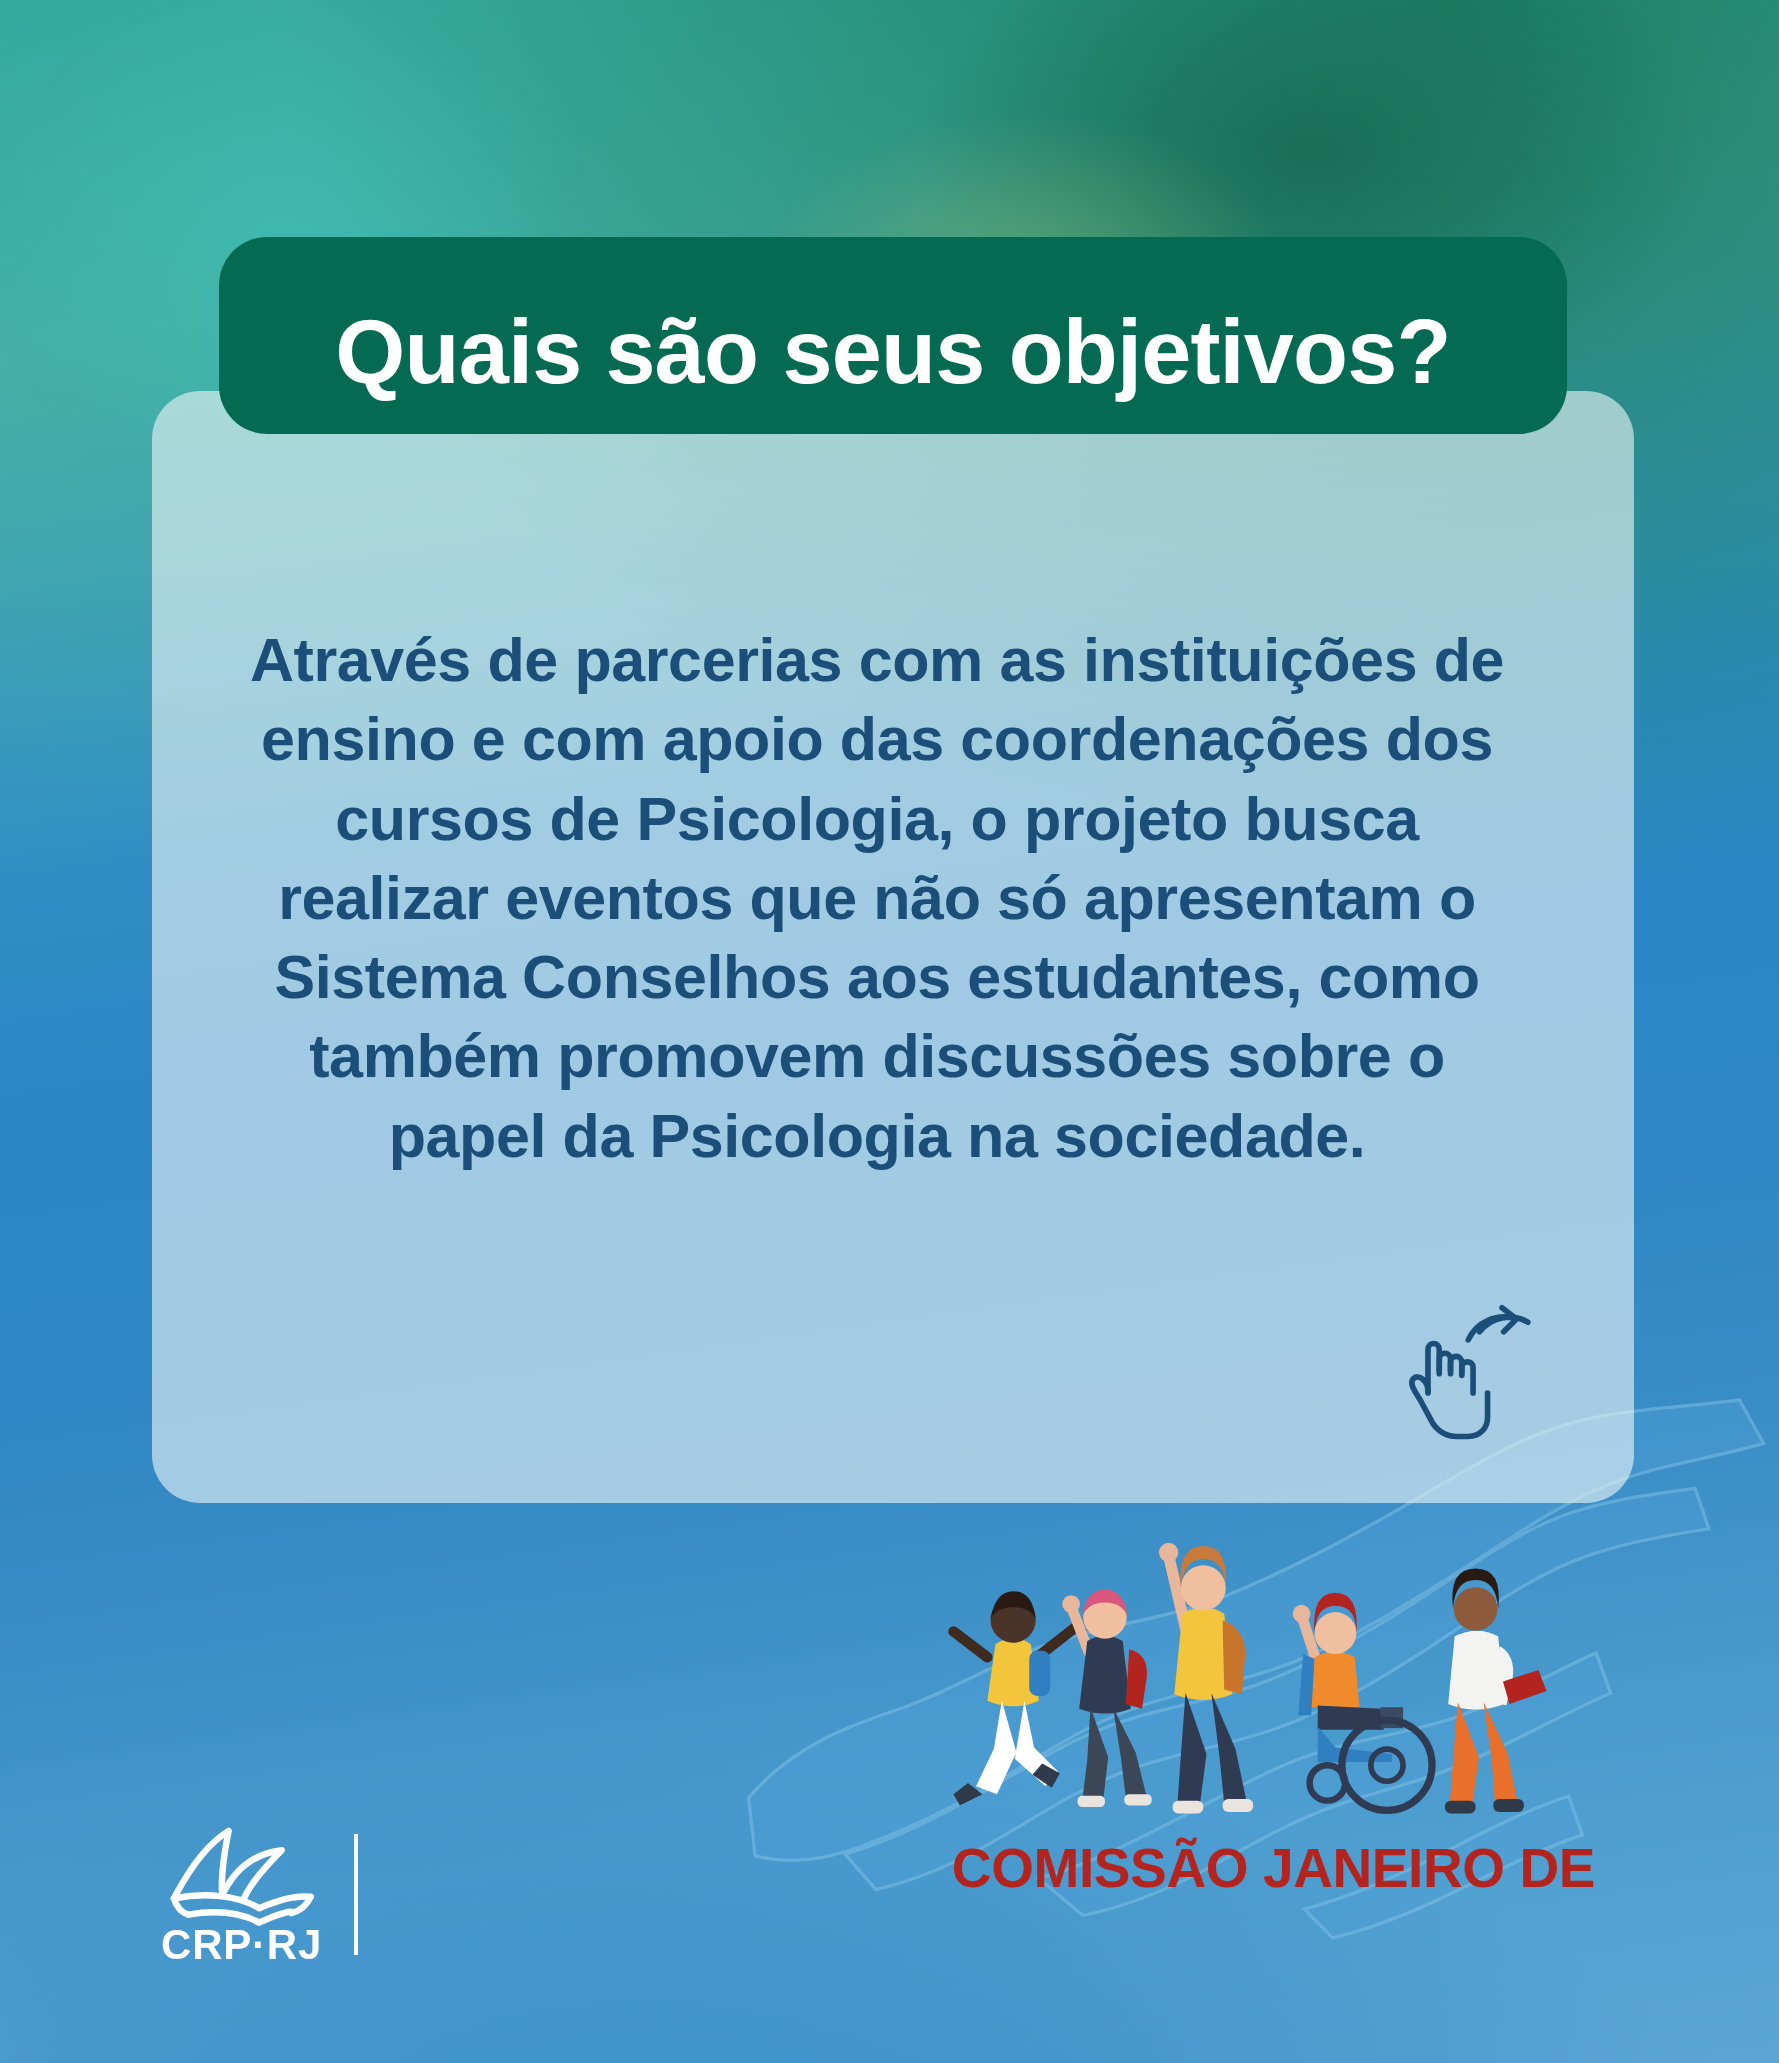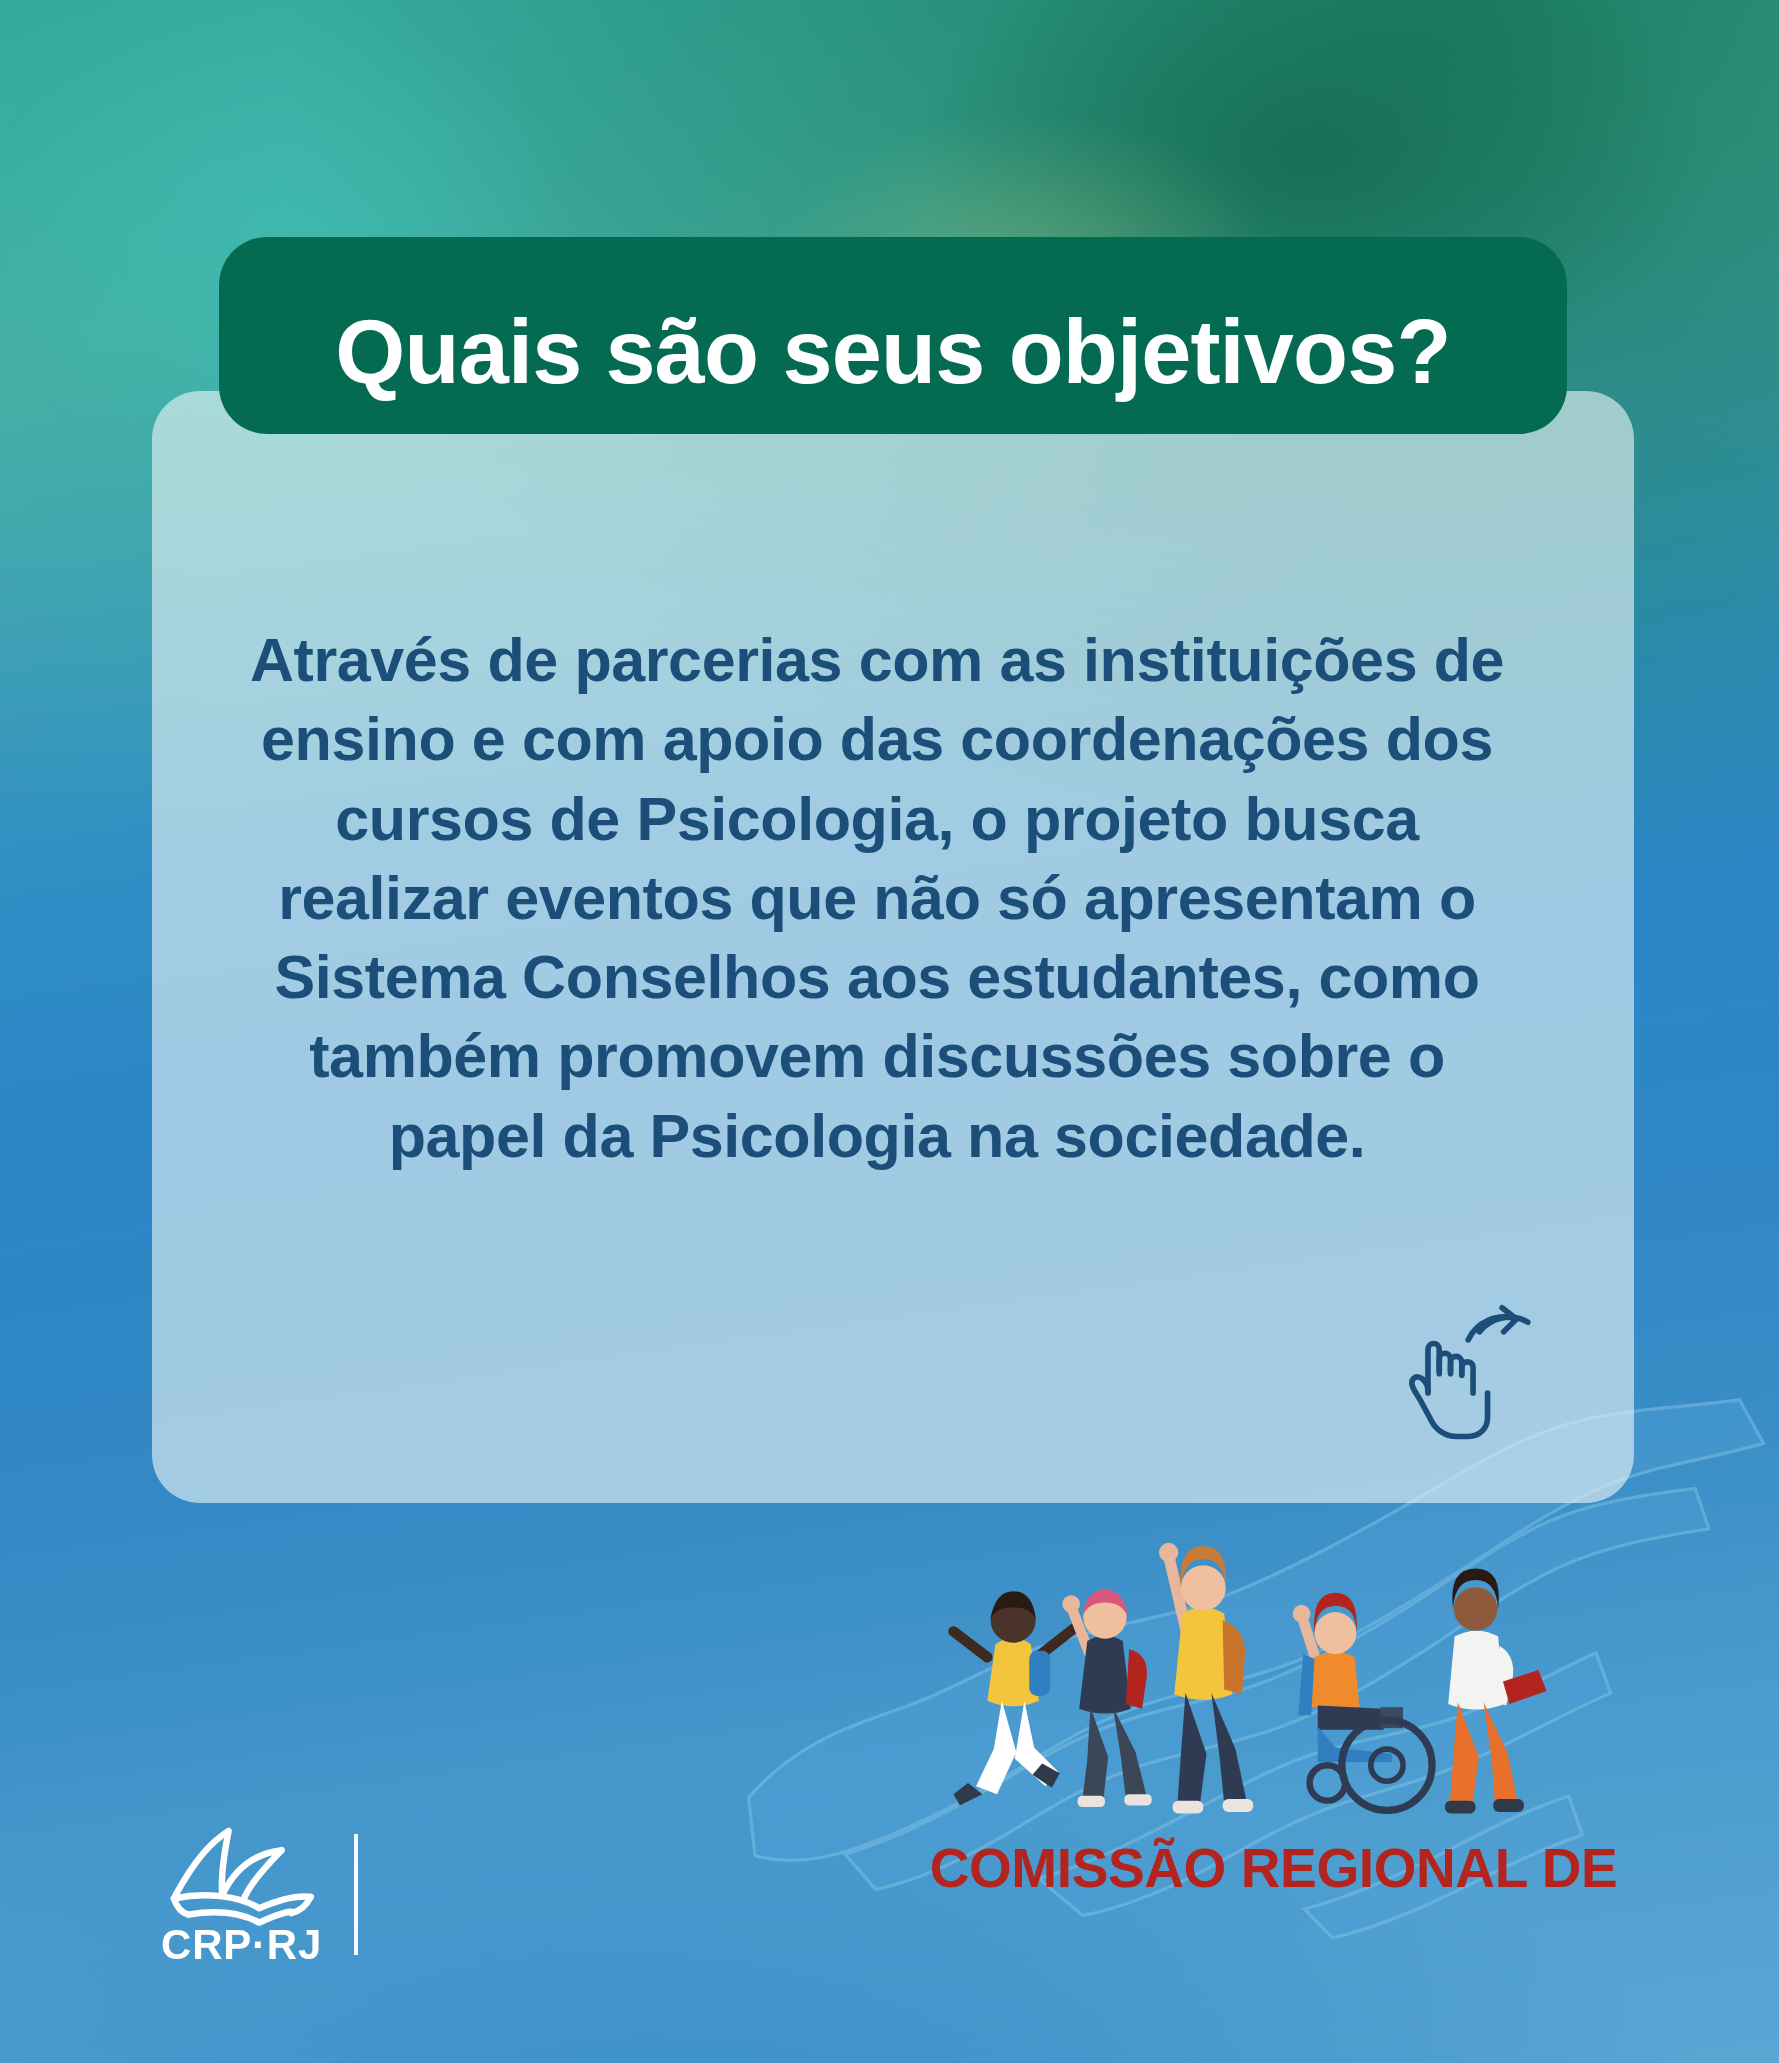--- a/index.html
+++ b/index.html
@@ -319,17 +319,17 @@
           <path d="M186 98 C180 110 172 116 162 118"></path>
           <path d="M34 120 C70 114 100 118 122 130 C146 118 166 114 162 118"></path>
         </g>
       </svg>
       <div id="logo-acronym">CRP·RJ</div>
     </div>
     <div id="logo-divider"></div>
   </div>
 
   <div id="cees-title">
-    <div class="nowrap">COMISSÃO REGIONAL DE</div>
+    <div class="nowrap">COMISSÃO JANEIRO DE</div>
   </div>
 
 </div>
 
 
 </body></html>

